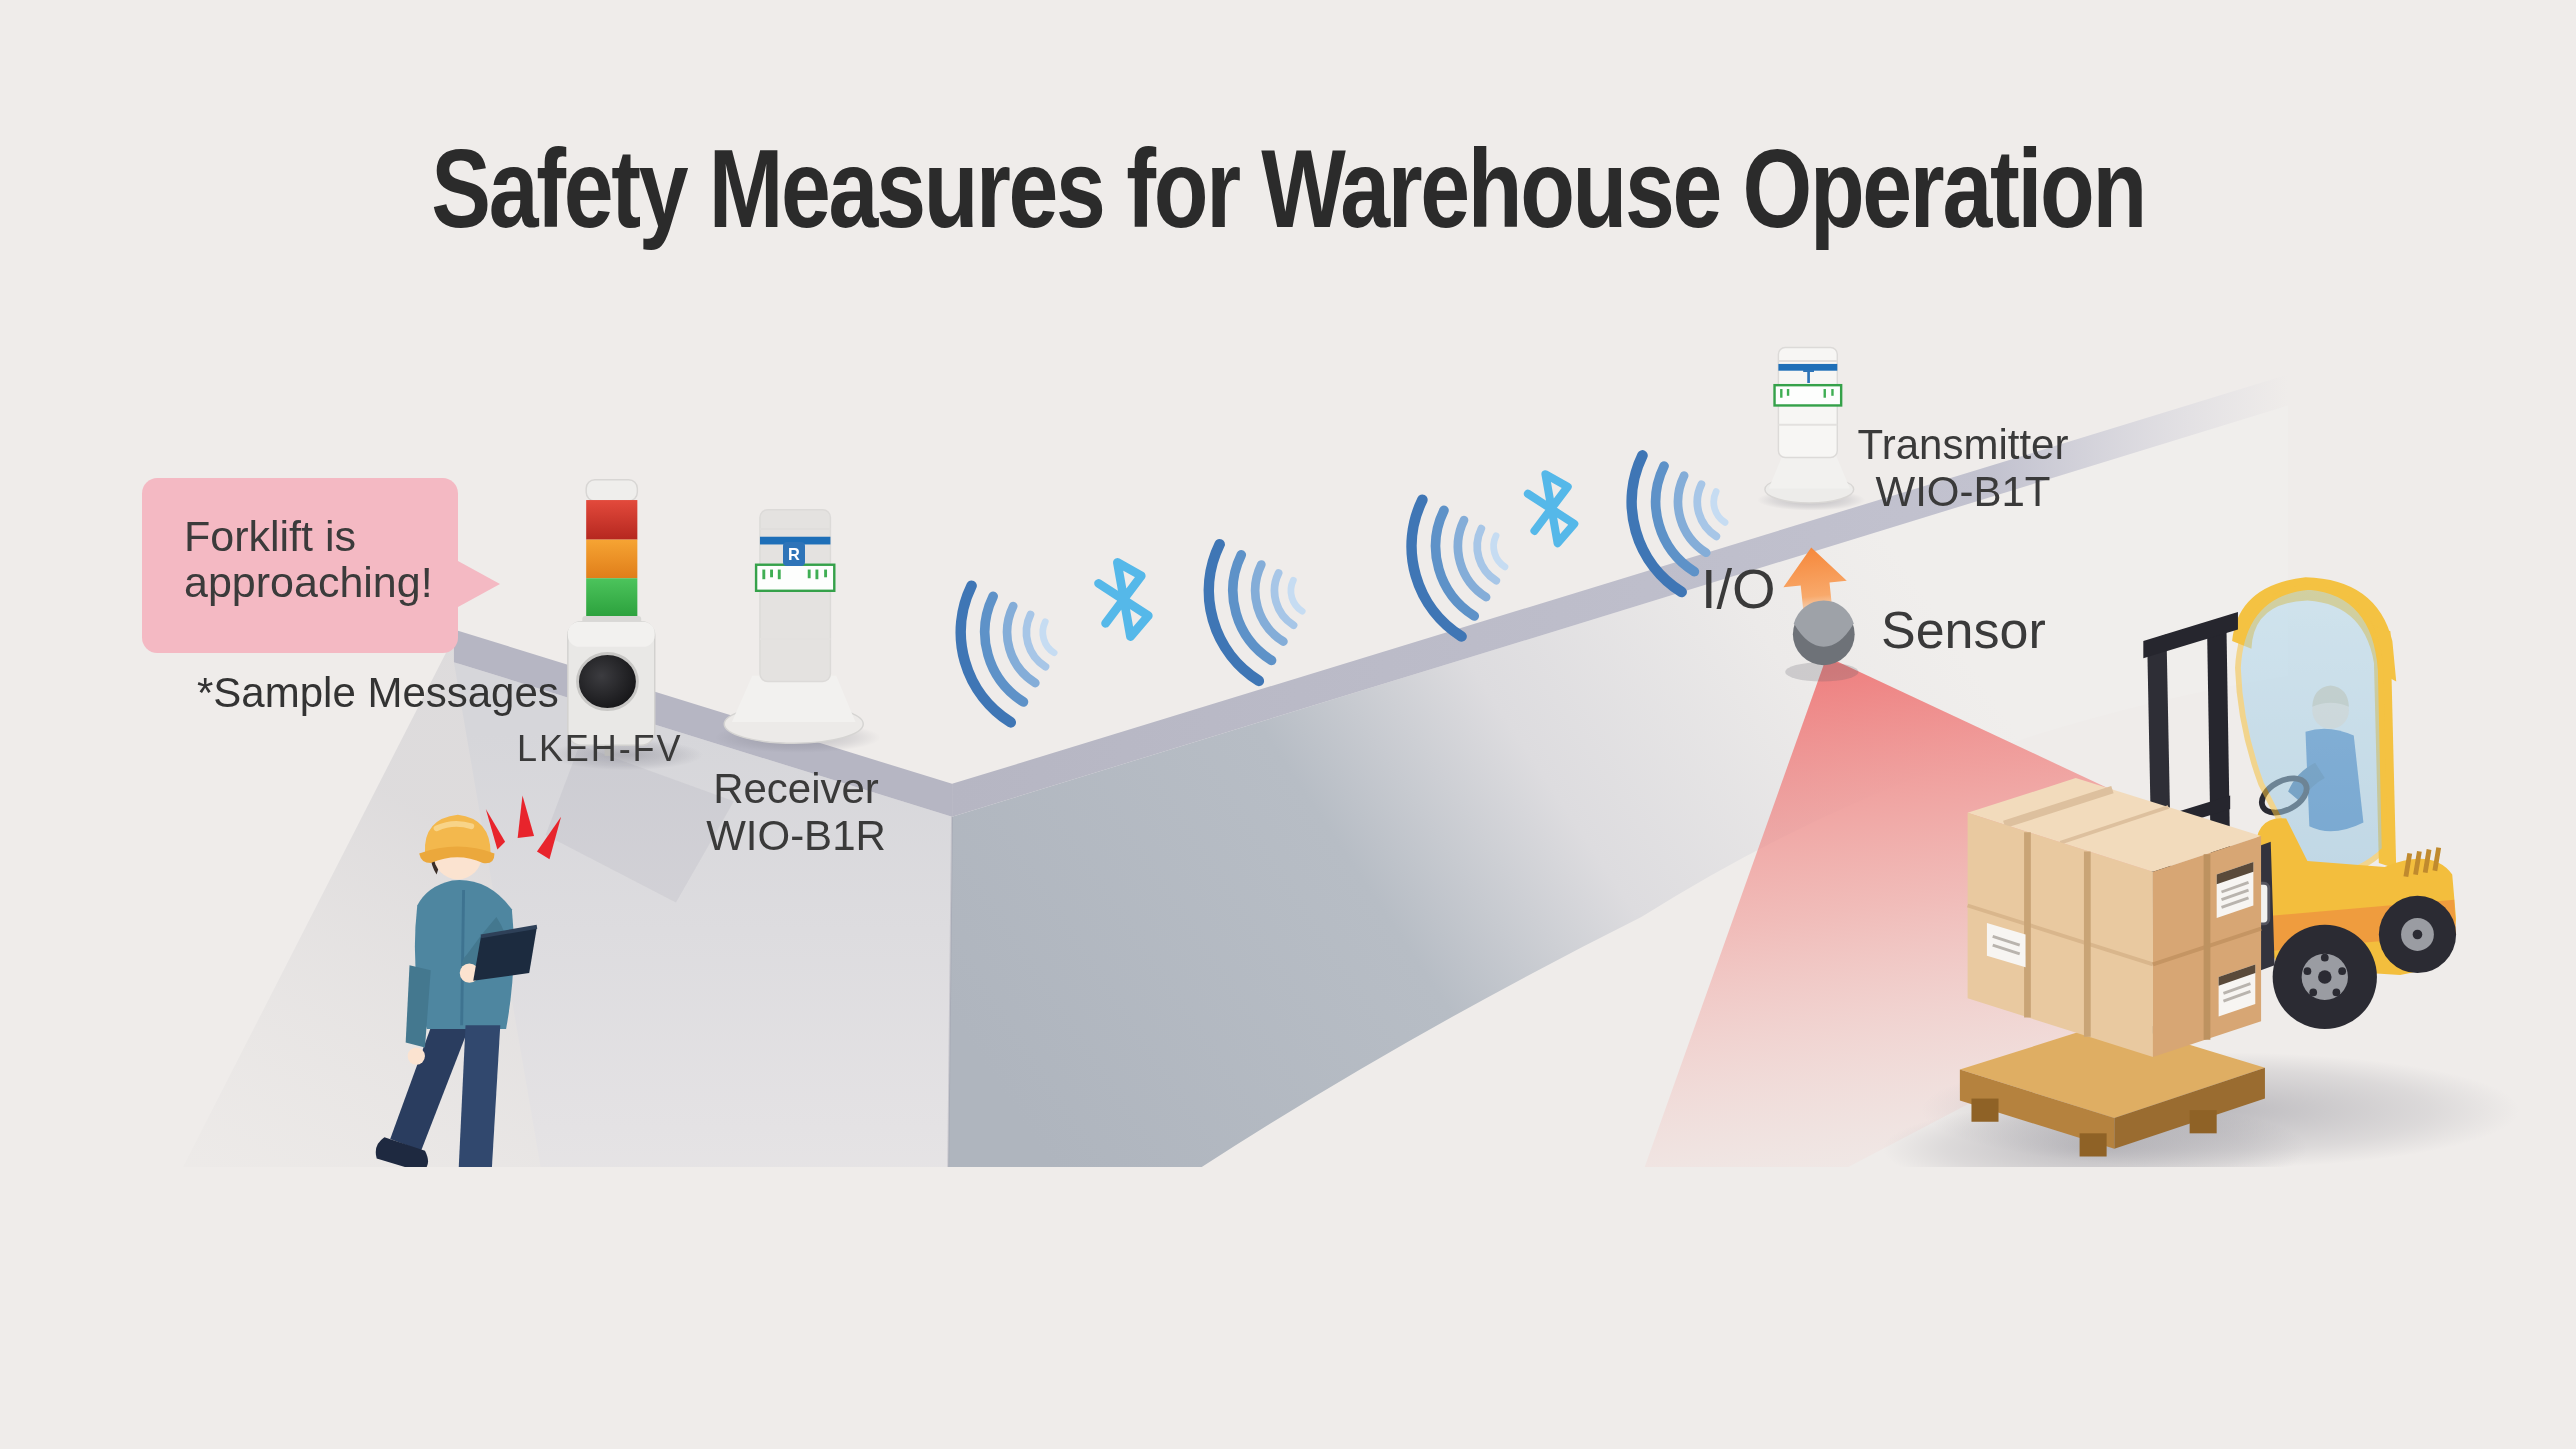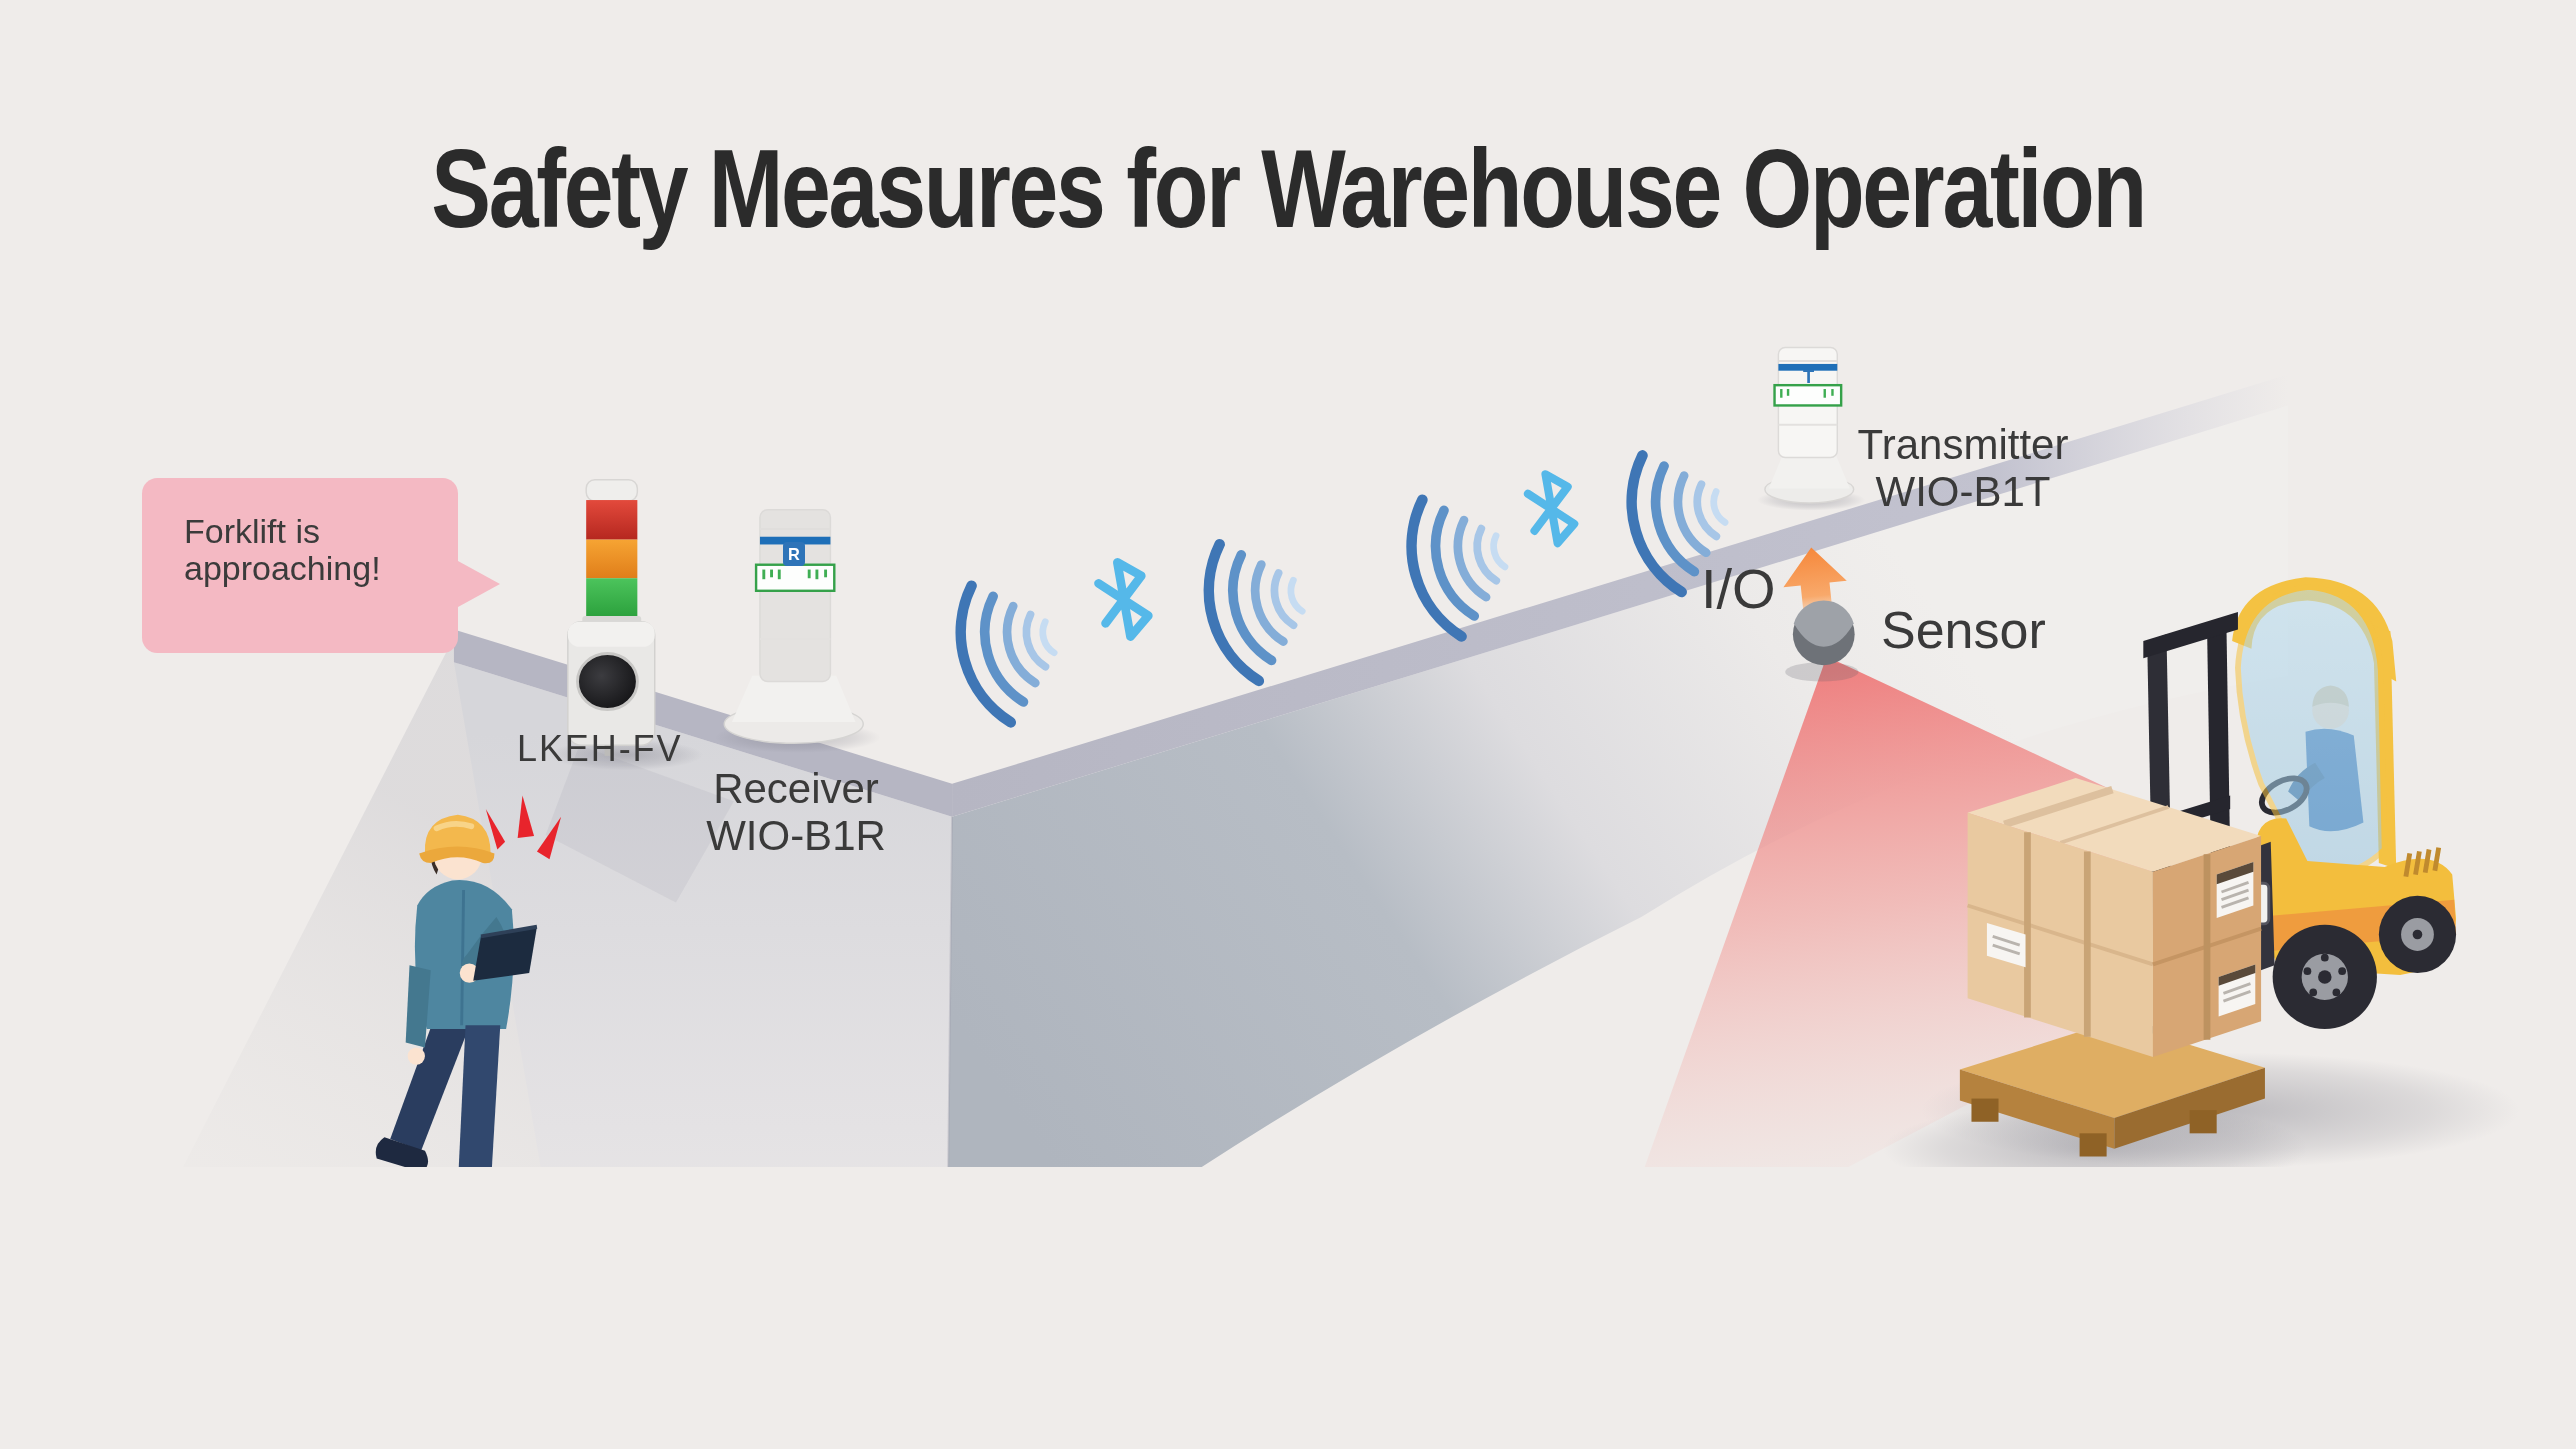--- a/index.html
+++ b/index.html
@@ -41,21 +41,21 @@
   .bubble:after{
     content:"";
     position:absolute;right:-42px;top:83px;
     width:0;height:0;
     border-top:23px solid transparent;
     border-bottom:23px solid transparent;
     border-left:42px solid #f4b9c3;
   }
   .bubble-text{
     padding:35px 0 0 42px;
-    font-size:34px;
+    font-size:43px;
     color:#3b3b3b;
     line-height:1.08;
   }
   .note{left:197px;top:670px;font-size:42px;color:#333;}
   .lbl-tower{left:517px;top:729px;font-size:36px;letter-spacing:1.9px;}
   .lbl-receiver{left:680px;top:765px;width:232px;text-align:center;font-size:42px;line-height:1.12;}
   .lbl-transmitter{left:1847px;top:421px;width:232px;text-align:center;font-size:42px;line-height:1.12;}
   .lbl-io{left:1701px;top:558px;font-size:56px;}
   .lbl-sensor{left:1881px;top:602px;font-size:52px;}
   .badge-r{
@@ -369,20 +369,21 @@
   <div class="title-wrap">
     <h1 class="title">Safety Measures for Warehouse Operation</h1>
   </div>
 
   <div class="bubble">
     <div class="bubble-text">
       <div>Forklift is</div>
       <div>approaching!</div>
     </div>
   </div>
+  <div class="lbl note">*Sample Messages</div>
 
   <div class="lbl lbl-tower">LKEH-FV</div>
 
   <div class="lbl lbl-receiver">
     <div>Receiver</div>
     <div>WIO-B1R</div>
   </div>
 
   <div class="lbl lbl-transmitter">
     <div>Transmitter</div>

